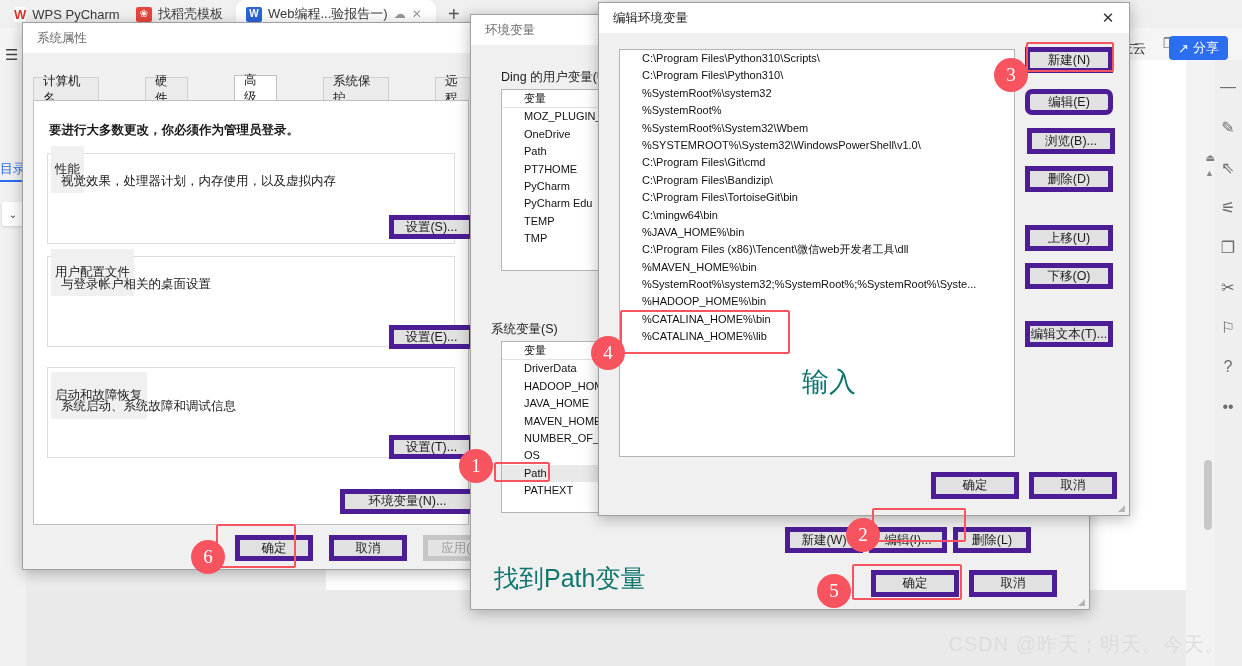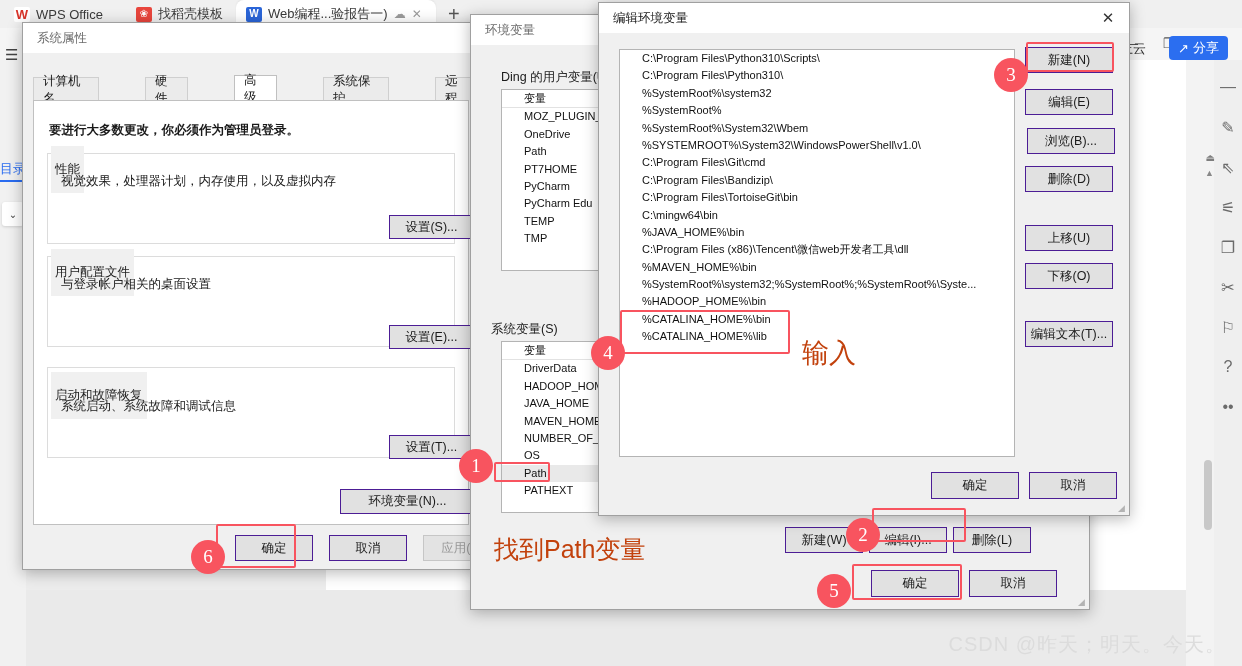--- a/index.html
+++ b/index.html
@@ -54,21 +54,21 @@
   #page-white-b{position:absolute;left:326px;top:60px;width:860px;height:606px;background:#ffffff;}
 
   
   .w-dialog{position:absolute;background:#f0f0f0;border:1px solid #a0a0a0;
             box-shadow:0 3px 14px rgba(0,0,0,.28);box-sizing:border-box;font-size:12.5px;color:#1a1a1a;}
   .w-title{position:absolute;left:0;top:0;width:100%;height:30px;background:#ffffff;box-sizing:border-box;}
   .w-title .txt{position:absolute;left:14px;top:7px;font-size:12.5px;color:#6b6b6b;}
   .w-title .txt.dark{color:#1a1a1a;}
   .w-close{position:absolute;right:0;top:0;width:42px;height:30px;display:flex;align-items:center;justify-content:center;
            font-size:15px;color:#333;}
-  .w-btn{position:absolute;background:#e1e1e1;border:1px solid #4c1d95;box-sizing:border-box;
+  .w-btn{position:absolute;background:#e1e1e1;border:5px solid #4c1d95;box-sizing:border-box;
          display:flex;align-items:center;justify-content:center;font-size:12.5px;color:#1b1b1b;}
   .w-btn.dis{color:#9a9a9a;background:#e3e3e3;border-color:#c6c6c6;}
   .w-group{position:absolute;border:1px solid #dcdcdc;box-sizing:border-box;}
   .w-group-title{position:absolute;background:#f0f0f0;padding:15px 4px;font-size:12.5px;color:#222;}
   .w-list{position:absolute;background:#ffffff;border:1px solid #b4b4b4;box-sizing:border-box;overflow:hidden;}
   .w-row{height:17.4px;line-height:17.4px;padding-left:22px;font-size:11px;color:#111;white-space:nowrap;overflow:hidden;}
   .w-row.hdr{font-weight:normal;color:#111;border-bottom:1px solid #e2e2e2;}
   .w-row.sel{background:#e9e9e9;}
   .lbl{position:absolute;font-size:12.5px;color:#1a1a1a;white-space:nowrap;}
 
@@ -76,36 +76,36 @@
   .tabstrip{position:absolute;left:10px;top:52px;height:26px;display:flex;align-items:flex-end;gap:47px;}
   .sp-tab{height:24px;padding:0 9px;display:flex;align-items:center;font-size:12.5px;color:#1a1a1a;
           border:1px solid #cfcfcf;border-bottom:none;background:#ebebeb;margin-right:-1px;box-sizing:border-box;}
   .sp-tab.active{background:#ffffff;height:26px;border-color:#c0c0c0;}
 
   
   .anno-box{position:absolute;border:2.5px solid #f8545f;box-sizing:border-box;border-radius:2px;}
   .anno-num{position:absolute;width:34px;height:34px;border-radius:50%;background:#f8545f;color:#fff;
             display:flex;align-items:center;justify-content:center;font-size:19px;font-weight:normal;
             font-family:"Liberation Serif",serif;}
-  .anno-text{position:absolute;color:#c2410c;font-size:27px;white-space:nowrap;}
+  .anno-text{position:absolute;color:#0f766e;font-size:27px;white-space:nowrap;margin-top:29px;}
   .anno-text.small{font-size:25px;}
 </style>
 </head>
 <body>
 
 <div id="wps-root">
 
   <div id="page-white-a"></div>
   <div id="page-white-b"></div>
   <div id="page-gap"></div>
 
   <div id="wps-tabbar">
     <div class="wps-tab" style="left:4px;width:118px;">
       <span class="wps-logo red">W</span>
-      <span class="tab-lbl">WPS Office</span>
+      <span class="tab-lbl">WPS PyCharm</span>
     </div>
     <div class="wps-tab" style="left:126px;width:118px;">
       <span class="wps-logo dk">❀</span>
       <span class="tab-lbl">找稻壳模板</span>
     </div>
     <div class="wps-tab active" style="left:236px;width:200px;">
       <span class="wps-logo blue">W</span>
       <span class="tab-lbl">Web编程...验报告一)</span>
       <span class="tab-ico">☁</span>
       <span class="tab-ico">✕</span>
@@ -254,21 +254,21 @@
     <div class="w-row">%JAVA_HOME%\bin</div>
     <div class="w-row">C:\Program Files (x86)\Tencent\微信web开发者工具\dll</div>
     <div class="w-row">%MAVEN_HOME%\bin</div>
     <div class="w-row">%SystemRoot%\system32;%SystemRoot%;%SystemRoot%\Syste...</div>
     <div class="w-row">%HADOOP_HOME%\bin</div>
     <div class="w-row">%CATALINA_HOME%\bin</div>
     <div class="w-row">%CATALINA_HOME%\lib</div>
   </div>
 
   <div class="w-btn" style="left:426px;top:44px;width:88px;height:26px;">新建(N)</div>
-  <div class="w-btn" style="left:426px;top:86px;width:88px;height:26px;">编辑(E)</div>
+  <div class="w-btn" style="left:426px;top:86px;width:88px;height:26px;border-radius:7px;">编辑(E)</div>
   <div class="w-btn" style="left:428px;top:125px;width:88px;height:26px;">浏览(B)...</div>
   <div class="w-btn" style="left:426px;top:163px;width:88px;height:26px;">删除(D)</div>
   <div class="w-btn" style="left:426px;top:222px;width:88px;height:26px;">上移(U)</div>
   <div class="w-btn" style="left:426px;top:260px;width:88px;height:26px;">下移(O)</div>
   <div class="w-btn" style="left:426px;top:318px;width:88px;height:26px;">编辑文本(T)...</div>
 
   <div class="w-btn" style="left:332px;top:469px;width:88px;height:27px;">确定</div>
   <div class="w-btn" style="left:430px;top:469px;width:88px;height:27px;">取消</div>
   <div style="position:absolute;right:4px;bottom:2px;font-size:9px;color:#b3b3b3;">◢</div>
 </div>

